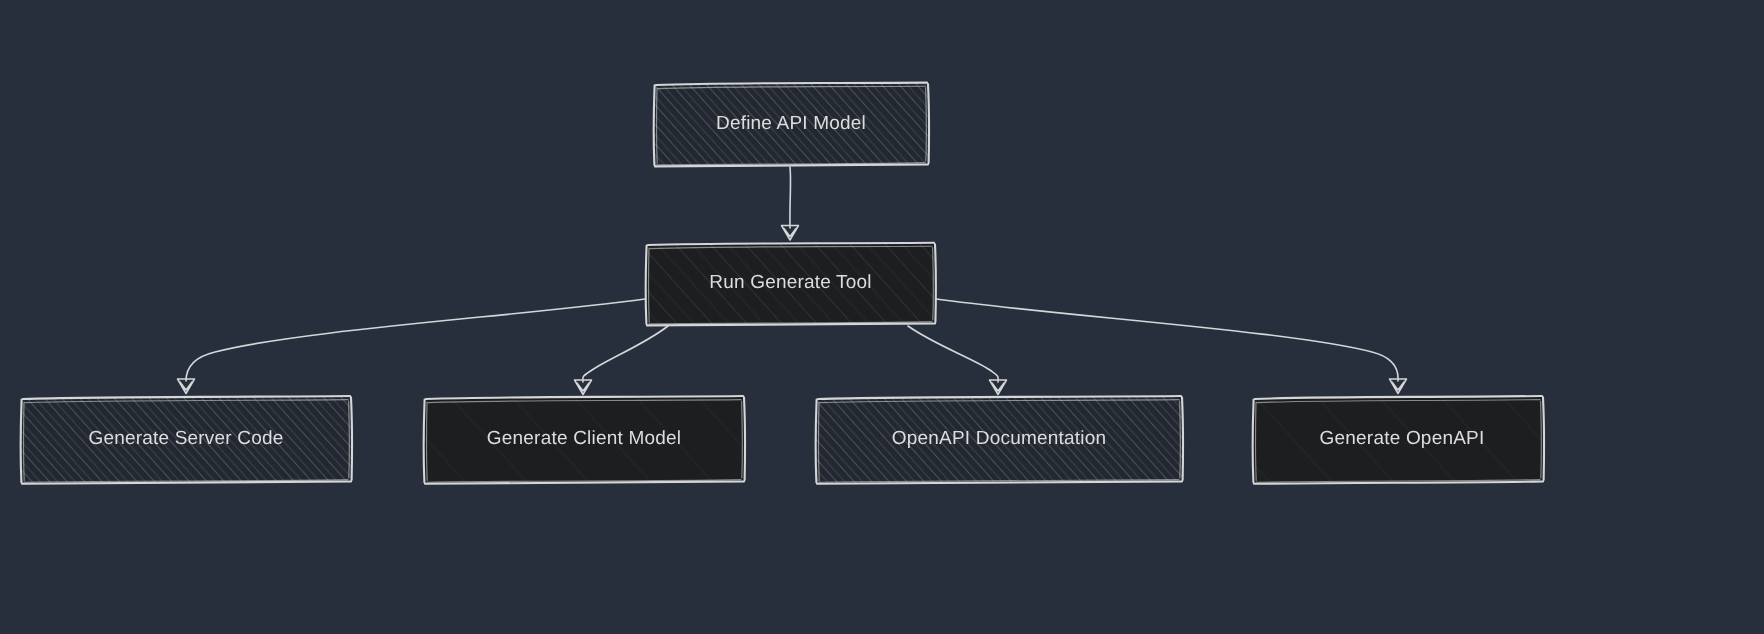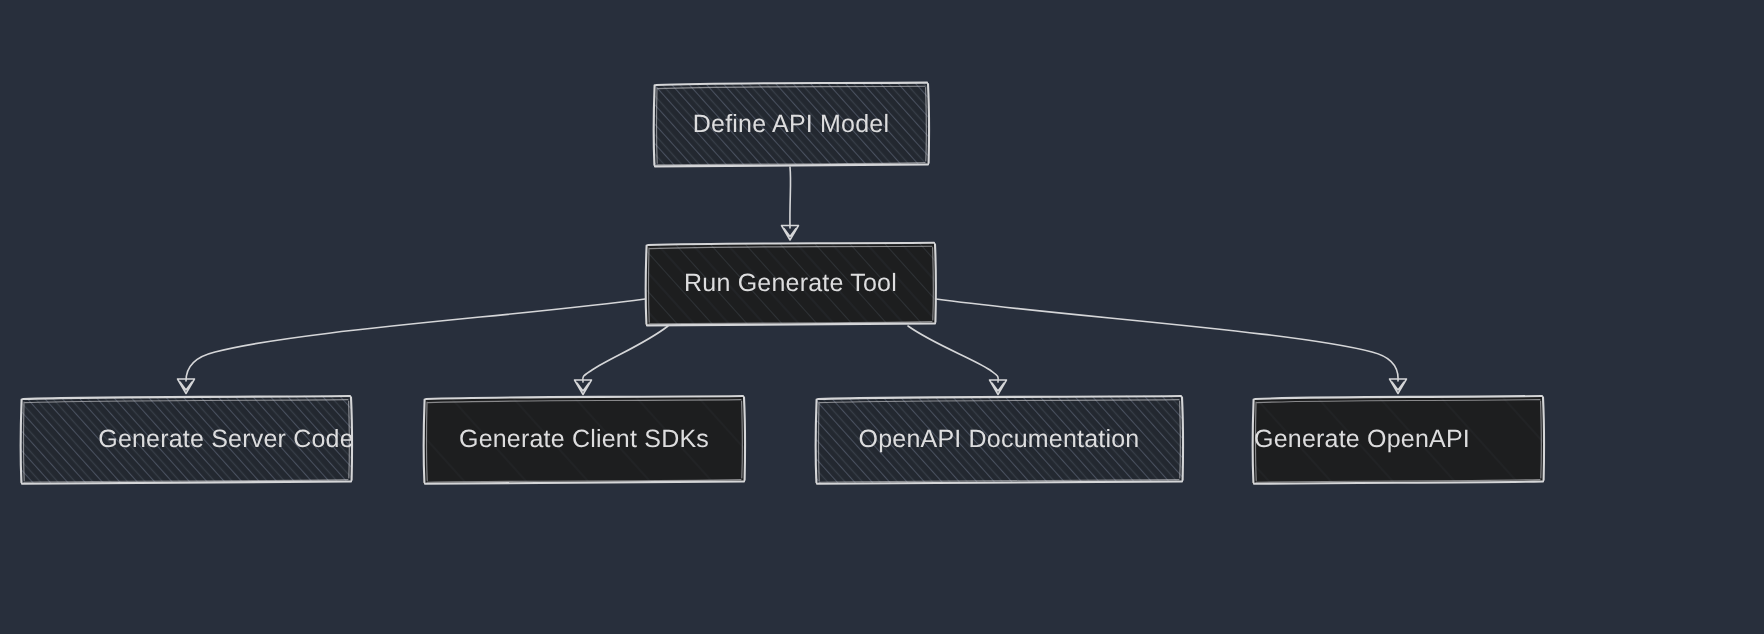--- a/index.html
+++ b/index.html
@@ -21,21 +21,21 @@
     width: 1764px; height: 634px;
     display: block;
   }
   .node-label {
     position: absolute;
     display: flex;
     align-items: center;
     justify-content: center;
     color: #ddddde;
     font-family: "Liberation Sans", sans-serif;
-    font-size: 25px;
+    font-size: 19px;
     font-weight: 400;
     letter-spacing: 0.2px;
     white-space: nowrap;
     pointer-events: none;
     text-rendering: geometricPrecision;
   }
 </style>
 </head>
 <body>
 
@@ -142,21 +142,21 @@
       <path d="M936,299 C1070,317 1290,331 1372,352 C1392,357 1399,367 1398,381" fill="none" stroke="#d5d6d8" stroke-width="1.6" stroke-linecap="round"></path>
       <path d="M1389.5,379 L1398,393.5 L1406.5,379 M1389.5,379 L1406.5,379
                M1392,382 L1398,390 L1404,382" fill="none" stroke="#d5d6d8" stroke-width="1.5" stroke-linecap="round" stroke-linejoin="round"></path>
     </g>
   </svg>
 
   <div class="node-label" style="left:653px; top:82px; width:276px; height:84px;">Define API Model</div>
 
   <div class="node-label" style="left:645px; top:241px; width:291px; height:84px;">Run Generate Tool</div>
 
-  <div class="node-label" style="left:20px; top:395px; width:332px; height:88px;margin-left:40px;">Generate Server Code</div>
+  <div class="node-label" style="left:20px; top:395px; width:332px; height:88px;">Generate Server Code</div>
 
-  <div class="node-label" style="left:423px; top:395px; width:322px; height:88px;">Generate Client SDKs</div>
+  <div class="node-label" style="left:423px; top:395px; width:322px; height:88px;">Generate Client Model</div>
 
   <div class="node-label" style="left:815px; top:395px; width:368px; height:88px;">OpenAPI Documentation</div>
 
-  <div class="node-label" style="left:1188px; top:395px; width:348px; height:88px;">Generate OpenAPI</div>
+  <div class="node-label" style="left:1228px; top:395px; width:348px; height:88px;">Generate OpenAPI</div>
 
 </div>
 
 </body></html>

